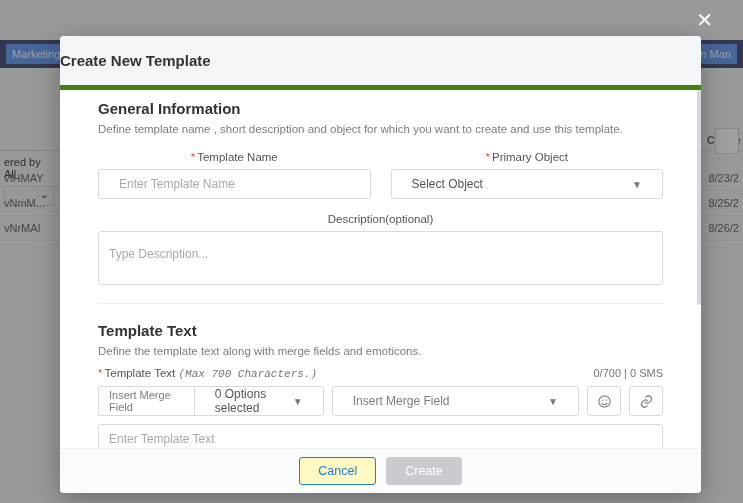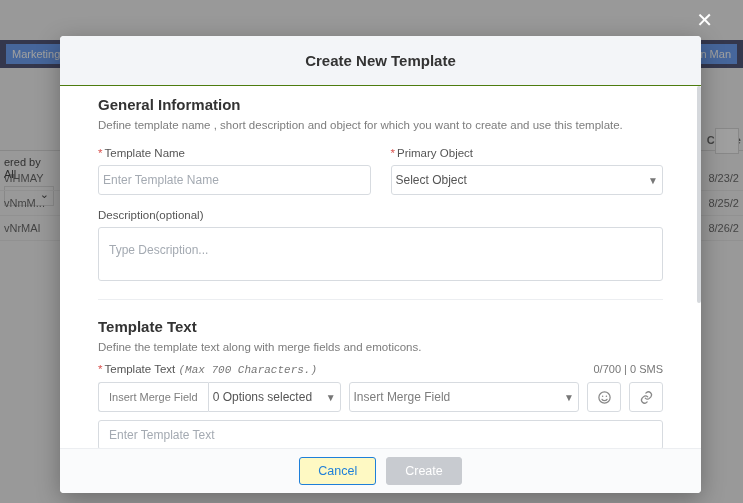--- a/index.html
+++ b/index.html
@@ -14,33 +14,33 @@
   .bg-filter { position: absolute; top: 152px; left:0; font-size:11px; padding:4px; width:55px; display:flex; flex-direction:column; gap:6px;}
   .bg-sel { border:1px solid #ccc; height:20px; width:50px; position:relative;}
   .bg-sel::after{content:"⌄"; position:absolute; right:4px; top:1px;}
 
   
   .overlay { position: absolute; inset: 0; background: rgba(80,80,80,0.55); }
 
   .modal { position: absolute; top: 36px; left: 60px; right: 42px; bottom: 10px; background: #fff; border-radius: 4px; box-shadow: 0 6px 24px rgba(0,0,0,0.3); display: flex; flex-direction: column; overflow: hidden; }
   .close-x { position: absolute; top: 8px; right: 30px; color: #fff; font-size: 20px; cursor: pointer; font-weight: 300; }
 
-  .modal-header { background: #f3f5f8; padding: 16px 0; text-align: center; font-size: 15px; font-weight: 600; color: #333; border-bottom: 1px solid #4d7c0f; }
+  .modal-header { background: #f3f5f8; padding: 16px 0; font-size: 15px; font-weight: 600; color: #333; border-bottom: 5px solid #4d7c0f; }
 
   .modal-scroll { flex: 1; overflow-y: auto; position: relative; }
   .modal-body { padding: 10px 38px 10px 38px; color: #333; }
 
   .section-title { font-size: 15px; font-weight: 600; color: #333; margin-bottom: 4px; }
   .section-sub { font-size: 11.5px; color: #7d7d7d; margin-bottom: 14px; line-height: 1.4; }
 
   .form-row { display: flex; gap: 20px; margin-bottom: 14px; }
   .form-col { flex: 1; display: flex; flex-direction: column; }
-  .field-label { font-size: 11.5px; color: #555; margin-bottom: 6px; }
+  .field-label { font-size: 11.5px; color: #555; margin-bottom: 6px; text-align: center; }
   .req { color: #d9534f; margin-right: 2px; }
-  .text-input, .select-input { border: 1px solid #d7dbe0; border-radius: 3px; height: 30px; padding: 0 4px; font-size: 12px; color: #333; background: #fff; }
+  .text-input, .select-input { border: 1px solid #d7dbe0; border-radius: 3px; height: 30px; padding: 0 20px; font-size: 12px; color: #333; background: #fff; }
   .text-input::placeholder { color: #a4aab2; }
   .select-input { display: flex; align-items: center; justify-content: space-between; cursor: pointer; }
   .select-input .sel-text { color: #555; }
   .select-input .chevron { font-size: 10px; color: #777; }
 
   .textarea { border: 1px solid #d7dbe0; border-radius: 3px; height: 54px; padding: 15px 10px; font-size: 12px; color: #333; resize: none; width: 100%; font-family: inherit; }
   .textarea::placeholder { color: #a4aab2; }
 
   .divider { border: none; border-top: 1px solid #eceef1; margin: 18px 0; }
 

